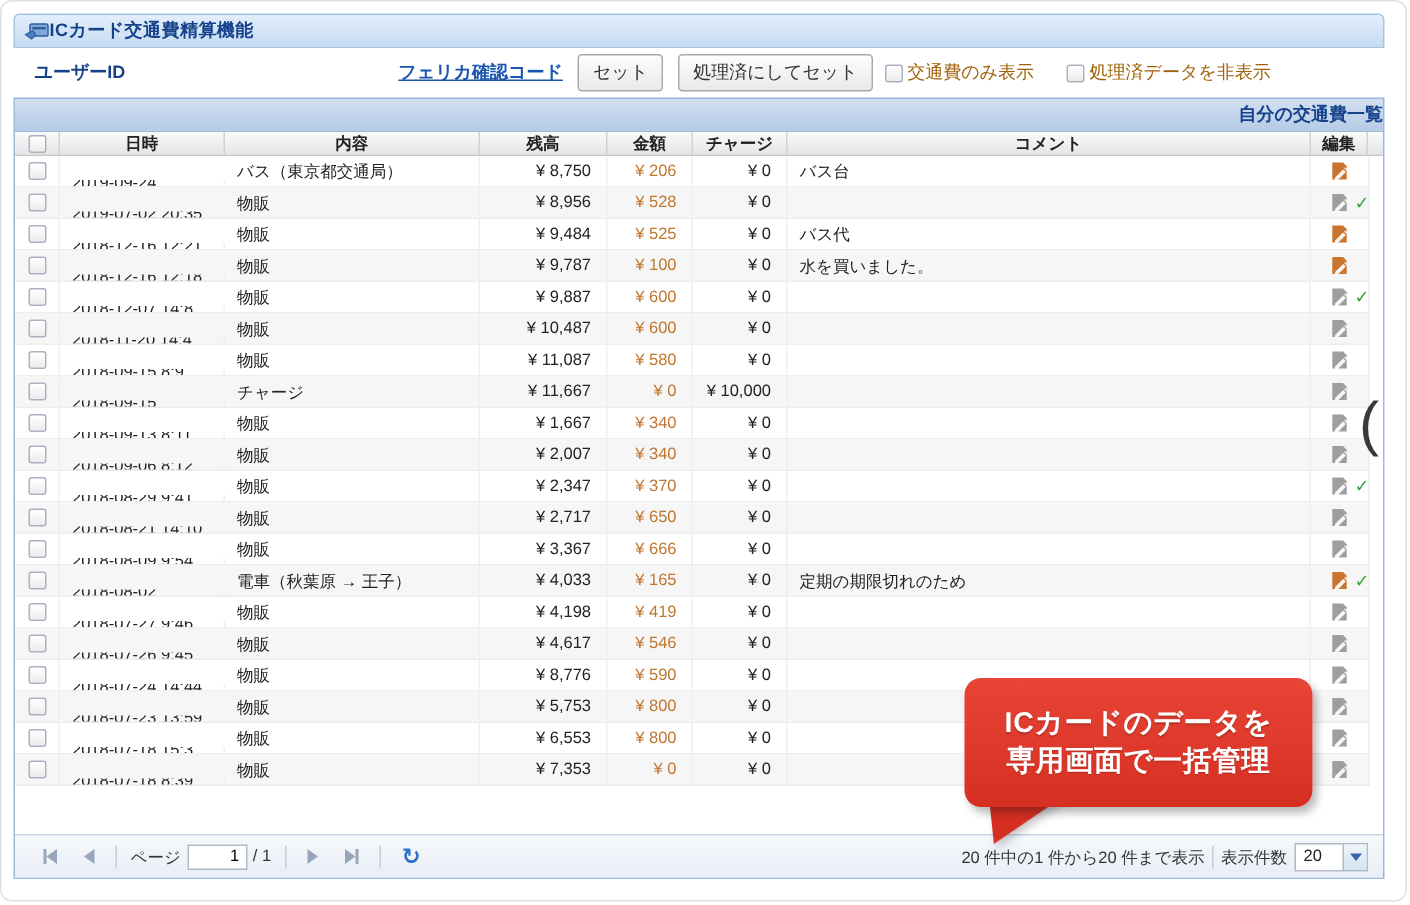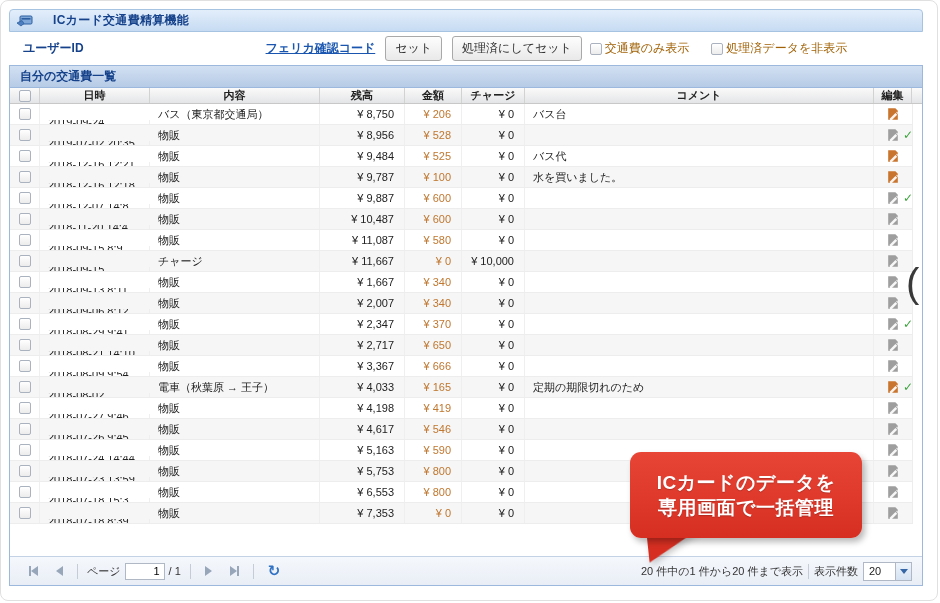--- a/index.html
+++ b/index.html
@@ -3,39 +3,39 @@
 <meta charset="utf-8">
 <style>
   html,body{margin:0;padding:0;background:#fff;}
   body{width:940px;height:603px;font-family:"Liberation Sans","DejaVu Sans",sans-serif;-webkit-font-smoothing:antialiased;}
   .app{position:relative;width:938px;height:601px;border:1px solid #e0e0e0;border-radius:8px;background:#fff;overflow:hidden;box-sizing:border-box;}
 
   
   .titlebar{position:absolute;left:8px;top:8px;width:914px;height:23px;box-sizing:border-box;
     background:linear-gradient(#e3eefb,#c6dbf2);border:1px solid #a7c3e2;border-radius:4px 4px 0 0;
     display:flex;align-items:center;padding-left:6px;}
-  .titlebar .ttl{font-size:12px;font-weight:bold;color:#15428b;margin-left:20px;letter-spacing:.3px;}
+  .titlebar .ttl{font-size:12px;font-weight:bold;color:#15428b;margin-left:0;letter-spacing:.3px;}
 
   
   .toolbar{position:absolute;left:8px;top:33px;width:914px;height:29px;display:flex;align-items:center;padding-left:14px;box-sizing:border-box;background:#fff;}
   .userid{font-size:12px;font-weight:bold;color:#15428b;}
   .felica-link{font-size:12px;font-weight:bold;color:#1a56b0;text-decoration:underline;margin-left:182px;cursor:pointer;}
   .btn{margin-left:10px;font-size:12px;color:#333;background:linear-gradient(#fdfdfd,#e9e9e9);
     border:1px solid #a9a9a9;border-radius:3px;padding:3px 9px;cursor:pointer;white-space:nowrap;}
   .cbx-wrap{display:flex;align-items:center;margin-left:8px;}
   .cbx-wrap.second{margin-left:22px;}
   .cb{display:inline-block;width:12px;height:12px;box-sizing:border-box;border:1px solid #aab2c0;
     background:linear-gradient(#fff,#ececec);border-radius:2px;cursor:pointer;}
   .cbx-label{font-size:12px;color:#a16207;margin-left:3px;}
 
   
   .panel{position:absolute;left:8px;top:64px;width:914px;height:521px;box-sizing:border-box;
     border:1px solid #9cb8dd;background:#fff;display:flex;flex-direction:column;}
   .section-header{height:22px;box-sizing:border-box;background:linear-gradient(#d2e0f2,#b6cbe6);
-    border-bottom:1px solid #9cb8dd;display:flex;align-items:center;padding-left:10px;}
+    border-bottom:1px solid #9cb8dd;display:flex;align-items:center;padding-left:10px;justify-content:flex-end;}
   .section-header span{font-size:12px;font-weight:bold;color:#15428b;}
 
   .grid-header{height:16px;display:flex;box-sizing:border-box;background:linear-gradient(#fafafa,#e4e5e7);
     border-bottom:1px solid #c8c8c8;font-family:Liberation Serif, serif;}
   .hcell{box-sizing:border-box;font-size:11px;font-weight:bold;color:#222;display:flex;align-items:center;
     justify-content:center;border-right:1px solid #d2d2d2;cursor:pointer;}
   .hcell.c-strip{flex:1;border-right:none;cursor:default;}
 
   .c-cb{width:30px;}
   .c-date{width:110px;}
@@ -73,21 +73,21 @@
   .pg-label{font-size:11px;color:#333;margin:0 4px;}
   .page-input{width:40px;height:17px;box-sizing:border-box;border:1px solid #b0b8c6;font-size:11px;text-align:right;padding-right:4px;font-family:inherit;}
   .refresh{font-size:15px;font-weight:bold;color:#2f72c4;cursor:pointer;margin-left:9px;}
   .status-text{font-size:11px;color:#333;}
   .select-box{display:flex;align-items:center;height:19px;box-sizing:border-box;border:1px solid #b0b8c6;background:#fff;margin-left:5px;cursor:pointer;}
   .select-val{font-size:11px;color:#222;padding:0 6px 0 5px;min-width:20px;}
   .select-trig{width:15px;height:100%;background:linear-gradient(#eef4fb,#d4e2f2);border-left:1px solid #b0b8c6;display:flex;align-items:center;justify-content:center;}
   .trig-arrow{width:0;height:0;border-left:4px solid transparent;border-right:4px solid transparent;border-top:5px solid #3566a5;}
 
   
-  .callout{position:absolute;left:629px;top:451px;width:232px;height:86px;z-index:10;}
+  .callout{position:absolute;left:642px;top:451px;width:232px;height:86px;z-index:10;}
   .bubble{position:absolute;left:0;top:0;width:232px;height:86px;box-sizing:border-box;border-radius:11px;
     background:linear-gradient(#e84536,#d62f22);box-shadow:3px 4px 6px rgba(0,0,0,.28);
     display:flex;flex-direction:column;align-items:center;justify-content:center;}
   .bubble div{color:#fff;font-size:19px;font-weight:bold;line-height:1.32;letter-spacing:.5px;text-shadow:0 1px 1px rgba(0,0,0,.2);}
   .tail{position:absolute;left:18px;top:80px;width:0;height:0;border-top:28px solid #d62f22;border-right:52px solid transparent;transform:rotate(-6deg);filter:drop-shadow(2px 3px 3px rgba(0,0,0,.22));}
 
   
   .collapse-handle{position:absolute;left:905px;top:262px;font-size:40px;color:#3a3a3a;font-weight:200;cursor:pointer;z-index:5;line-height:1;}
 </style>
 </head>
@@ -464,21 +464,21 @@
               </svg>
             </span>
           </div>
         </div>
         <div class="row">
           <div class="cell c-cb">
             <span class="cb"></span>
           </div>
           <div class="cell c-date">2018-07-24 14:44</div>
           <div class="cell c-content">物販</div>
-          <div class="cell c-balance num">¥ 5,163</div>
+          <div class="cell c-balance num">¥ 8,776</div>
           <div class="cell c-amount num">¥ 590</div>
           <div class="cell c-charge num">¥ 0</div>
           <div class="cell c-comment"></div>
           <div class="cell c-edit">
             <span class="edit-ic">
               <svg width="14" height="14" viewBox="0 0 16 16">
                 <path d="M2.5 1.5h8.2l2.8 2.8v10.2H2.5z" fill="#9e9e9e"></path>
                 <path d="M4.8 12.8l6-6 2 2-6 6-2.6.6z" fill="#ffffff" opacity="0.92"></path>
                 <path d="M11.4 6.2l1.2-1.2 2 2-1.2 1.2z" fill="#ffffff" opacity="0.7"></path>
               </svg>

